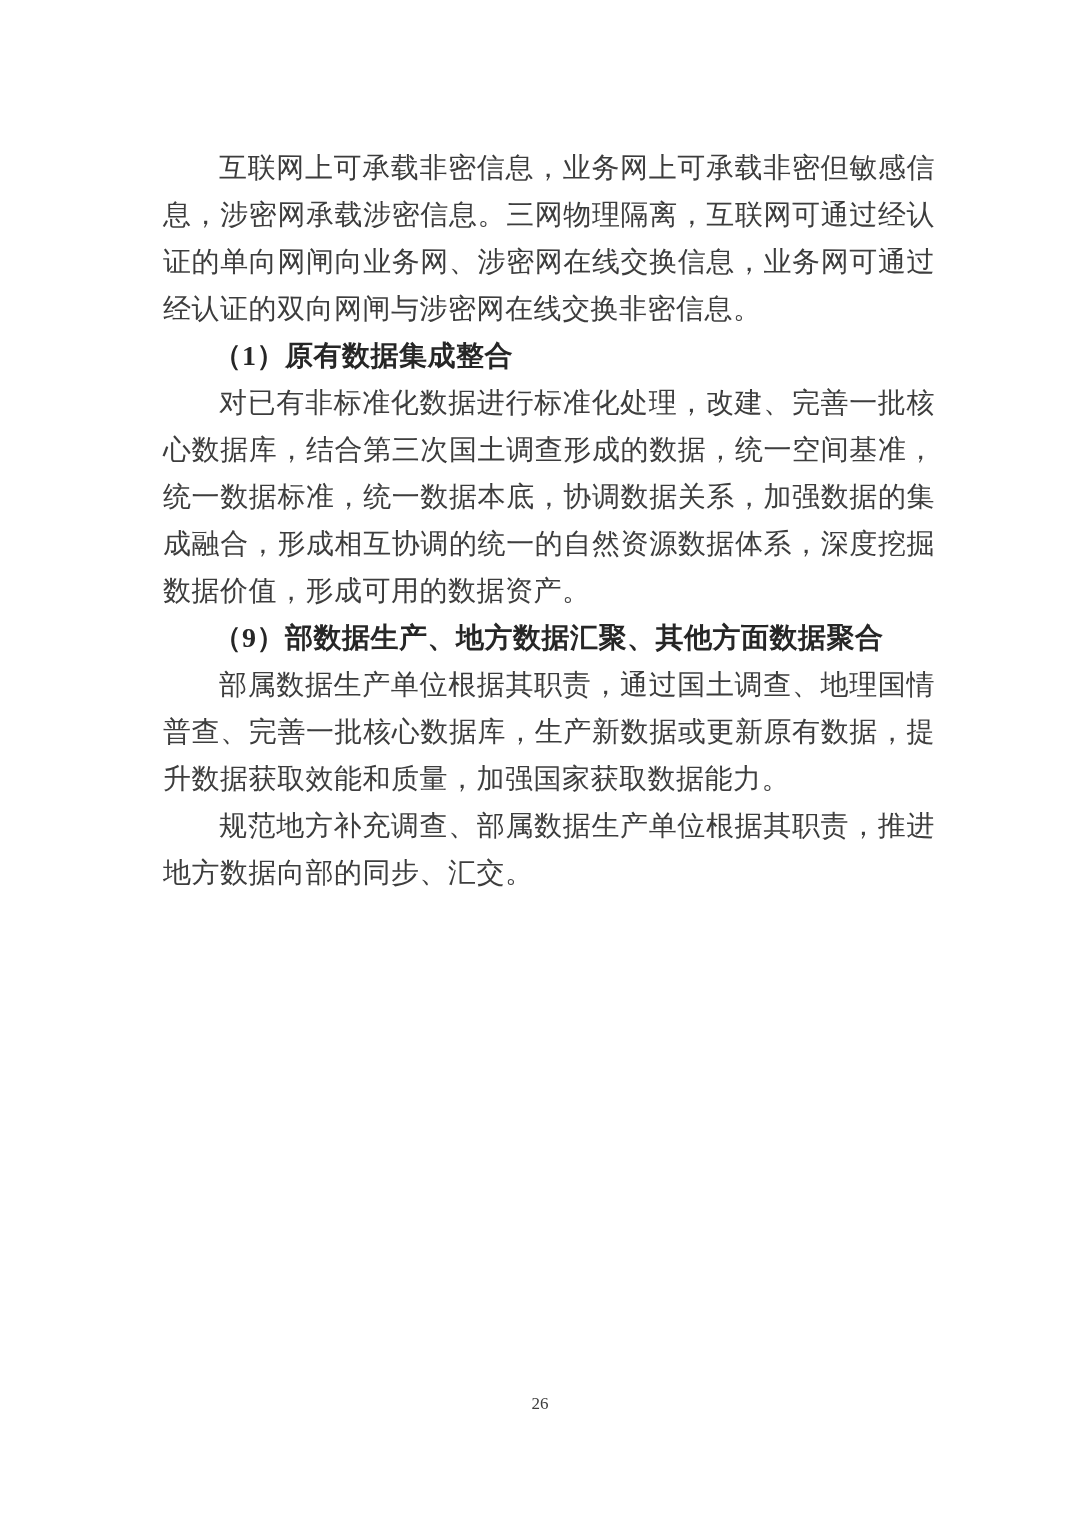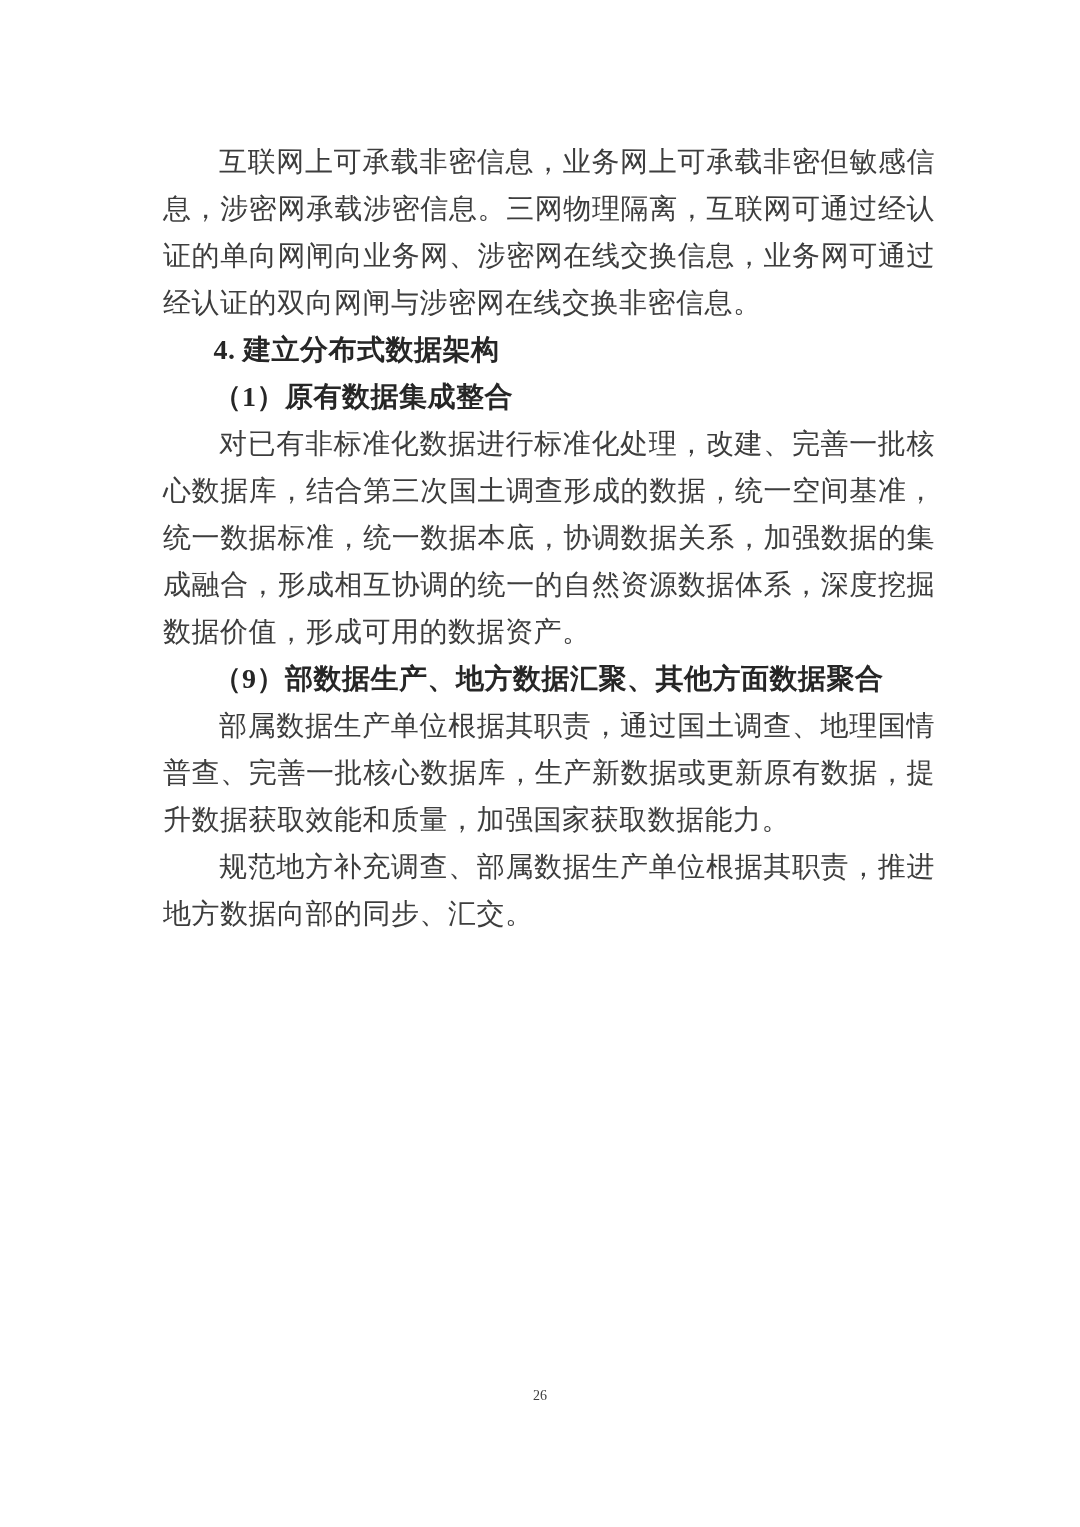--- a/index.html
+++ b/index.html
@@ -7,20 +7,21 @@
     padding: 0;
     background: #ffffff;
   }
   .page {
     position: relative;
     width: 1080px;
     height: 1502px;
     background: #ffffff;
     overflow: hidden;
     font-family: "Liberation Serif", "DejaVu Serif", serif;
+    margin-top: 6px;
   }
   .content {
     position: absolute;
     left: 163px;
     top: 138px;
     width: 772px;
   }
   .para {
     margin: 0;
     font-size: 28px;
@@ -38,31 +39,30 @@
     color: #262626;
     text-indent: 1.8em;
     letter-spacing: 0.5px;
   }
   .page-footer {
     position: absolute;
     left: 0;
     top: 1388px;
     width: 100%;
     text-align: center;
-    font-size: 14px;
+    font-size: 17px;
     color: #3d3d3d;
   }
 </style>
 </head>
 <body>
 
 <div class="page">
   <div class="content">
     <p class="para">互联网上可承载非密信息，业务网上可承载非密但敏感信息，涉密网承载涉密信息。三网物理隔离，互联网可通过经认证的单向网闸向业务网、涉密网在线交换信息，业务网可通过经认证的双向网闸与涉密网在线交换非密信息。</p>
-    <p class="heading">4. 建立分布式数据架构</p>
     <p class="heading">（1）原有数据集成整合</p>
     <p class="para">对已有非标准化数据进行标准化处理，改建、完善一批核心数据库，结合第三次国土调查形成的数据，统一空间基准，统一数据标准，统一数据本底，协调数据关系，加强数据的集成融合，形成相互协调的统一的自然资源数据体系，深度挖掘数据价值，形成可用的数据资产。</p>
     <p class="heading">（9）部数据生产、地方数据汇聚、其他方面数据聚合</p>
     <p class="para">部属数据生产单位根据其职责，通过国土调查、地理国情普查、完善一批核心数据库，生产新数据或更新原有数据，提升数据获取效能和质量，加强国家获取数据能力。</p>
     <p class="para">规范地方补充调查、部属数据生产单位根据其职责，推进地方数据向部的同步、汇交。</p>
   </div>
 
   <div class="page-footer">26</div>
 </div>
 

